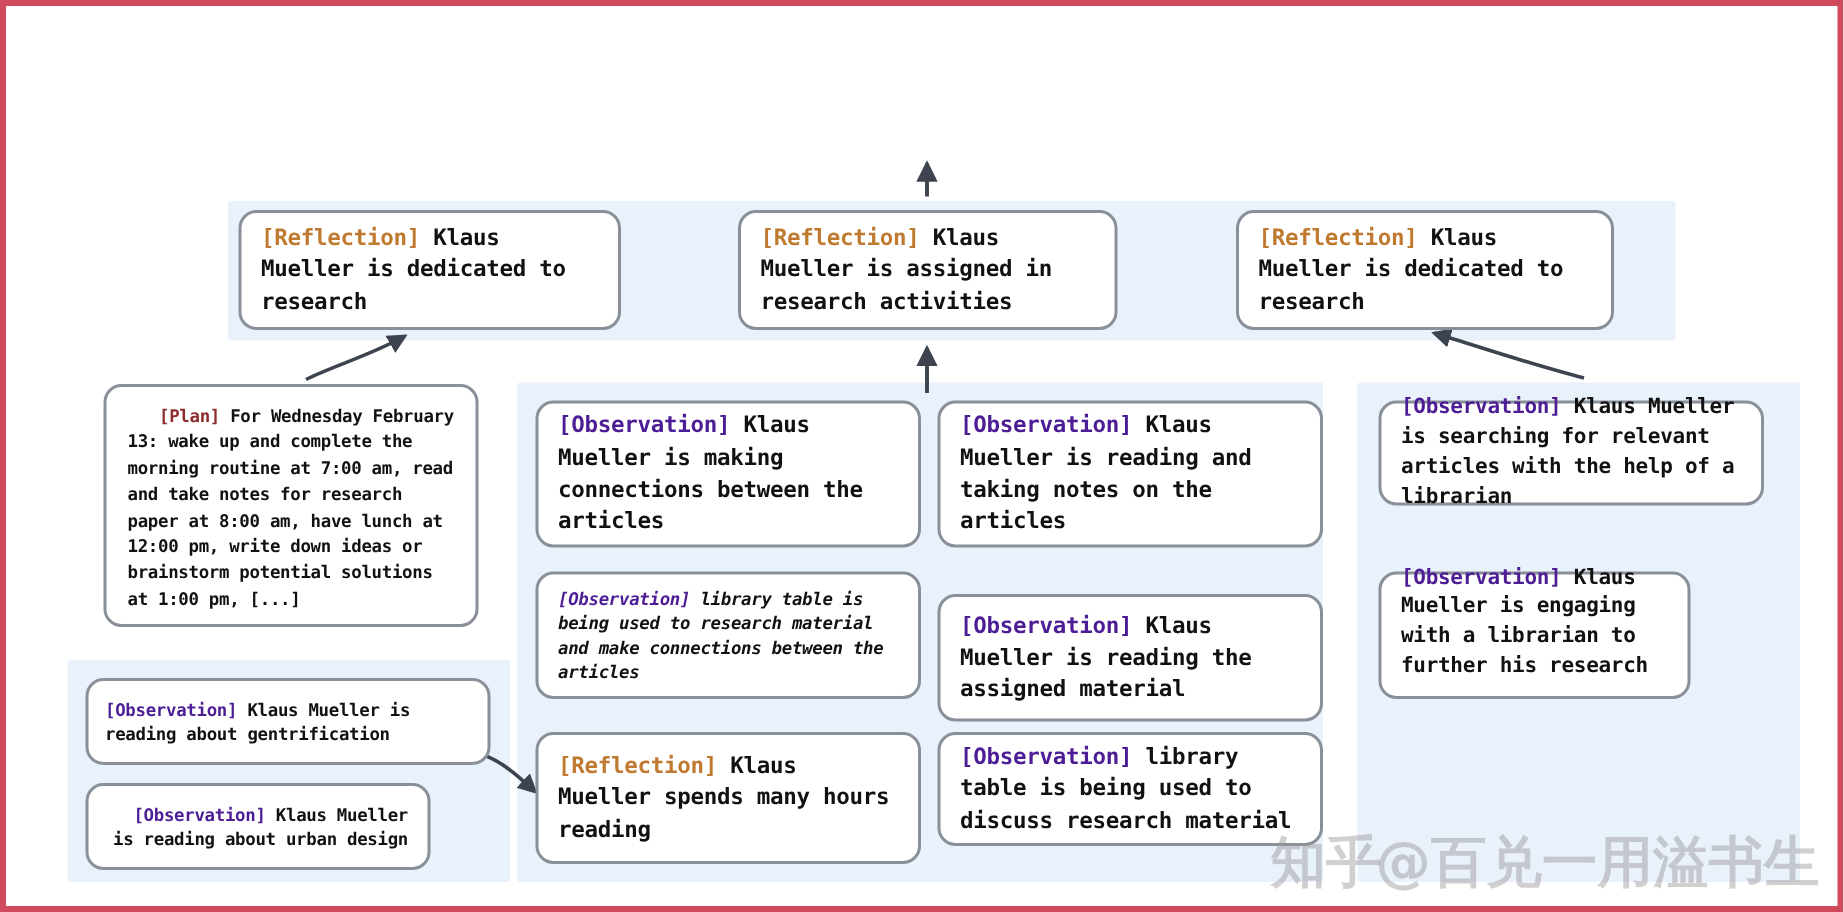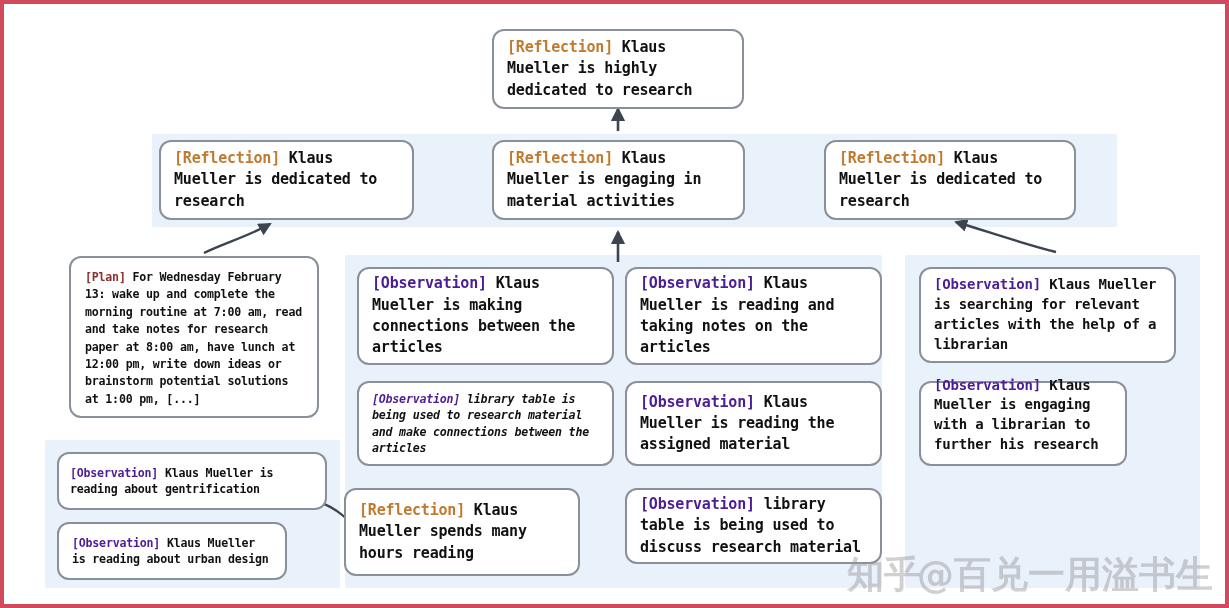--- a/index.html
+++ b/index.html
@@ -33,21 +33,21 @@
     font-weight:bold;
     line-height:1.42;
     padding:9px 13px;
     letter-spacing:-0.2px;
     display:flex;
     align-items:center;
   }
   .node .inner{width:100%;}
   .tag-reflection{color:#c07a30;font-weight:bold;}
   .tag-observation{color:#4c1d95;font-weight:bold;}
-  .tag-plan{color:#8e2d2d;font-weight:bold;}
+  .tag-plan{color:#8e2d2d;font-weight:bold;margin-left:21px;}
 
   .fs15{font-size:15px;}
   .fs14{font-size:14px;}
   .fs12{font-size:11.6px;line-height:1.42;}
 
   .node.plan{align-items:flex-start;line-height:1.5;}
 
   
   #arrows{position:absolute;left:0;top:0;width:1229px;height:608px;pointer-events:none;}
 
@@ -86,35 +86,30 @@
 
     <path d="M 200 249 C 218 240 245 232 266 220" fill="none" stroke="#3d4450" stroke-width="2.4" marker-end="url(#ah)"></path>
 
     <line x1="614" y1="258" x2="614" y2="228" stroke="#3d4450" stroke-width="2.6" marker-end="url(#ah)"></line>
 
     <path d="M 1052 248 C 1020 240 985 228 952 218" fill="none" stroke="#3d4450" stroke-width="2.4" marker-end="url(#ah)"></path>
 
     <path d="M 310 497 C 327 500 340 512 353 524" fill="none" stroke="#3d4450" stroke-width="2.4" marker-end="url(#ah)"></path>
   </svg>
 
-  <div class="node fs15" style="left:488px;top:25px;width:252px;height:80px;">
-    <div class="inner">
-      <span class="tag-reflection">[Reflection]</span><span> Klaus Mueller is highly dedicated to research</span>
-    </div>
-  </div>
 
   <div class="node fs15" style="left:155px;top:136px;width:255px;height:80px;">
     <div class="inner">
       <span class="tag-reflection">[Reflection]</span><span> Klaus Mueller is dedicated to research</span>
     </div>
   </div>
 
   <div class="node fs15" style="left:488px;top:136px;width:253px;height:80px;">
     <div class="inner">
-      <span class="tag-reflection">[Reflection]</span><span> Klaus Mueller is engaging in material activities</span>
+      <span class="tag-reflection">[Reflection]</span><span> Klaus Mueller is assigned in research activities</span>
     </div>
   </div>
 
   <div class="node fs15" style="left:820px;top:136px;width:252px;height:80px;">
     <div class="inner">
       <span class="tag-reflection">[Reflection]</span><span> Klaus Mueller is dedicated to research</span>
     </div>
   </div>
 
   <div class="node plan fs12" style="left:65px;top:252px;width:250px;height:162px;padding:11px 14px;">
@@ -122,63 +117,63 @@
       <span class="tag-plan">[Plan]</span><span> For Wednesday February 13: wake up and complete the morning routine at 7:00 am, read and take notes for research paper at 8:00 am, have lunch at 12:00 pm, write down ideas or brainstorm potential solutions at 1:00 pm, [...]</span>
     </div>
   </div>
 
   <div class="node fs12" style="left:53px;top:448px;width:270px;height:58px;padding-left:11px;">
     <div class="inner">
       <span class="tag-observation">[Observation]</span><span> Klaus Mueller is reading about gentrification</span>
     </div>
   </div>
 
-  <div class="node fs12" style="left:53px;top:518px;width:230px;height:58px;">
+  <div class="node fs12" style="left:53px;top:518px;width:230px;height:58px;text-align:right;">
     <div class="inner">
       <span class="tag-observation">[Observation]</span><span> Klaus Mueller is reading about urban design</span>
     </div>
   </div>
 
   <div class="node fs15" style="left:353px;top:263px;width:257px;height:98px;">
     <div class="inner">
       <span class="tag-observation">[Observation]</span><span> Klaus Mueller is making connections between the articles</span>
     </div>
   </div>
 
   <div class="node fs12" style="left:353px;top:377px;width:257px;height:85px;font-style:italic;">
     <div class="inner">
       <span class="tag-observation">[Observation]</span><span> library table is being used to research material and make connections between the articles</span>
     </div>
   </div>
 
-  <div class="node fs15" style="left:340px;top:484px;width:236px;height:88px;">
+  <div class="node fs15" style="left:353px;top:484px;width:257px;height:88px;">
     <div class="inner">
       <span class="tag-reflection">[Reflection]</span><span> Klaus Mueller spends many hours reading</span>
     </div>
   </div>
 
   <div class="node fs15" style="left:621px;top:263px;width:257px;height:98px;">
     <div class="inner">
       <span class="tag-observation">[Observation]</span><span> Klaus Mueller is reading and taking notes on the articles</span>
     </div>
   </div>
 
-  <div class="node fs15" style="left:621px;top:377px;width:257px;height:85px;">
+  <div class="node fs15" style="left:621px;top:392px;width:257px;height:85px;">
     <div class="inner">
       <span class="tag-observation">[Observation]</span><span> Klaus Mueller is reading the assigned material</span>
     </div>
   </div>
 
   <div class="node fs15" style="left:621px;top:484px;width:257px;height:76px;">
     <div class="inner">
       <span class="tag-observation">[Observation]</span><span> library table is being used to discuss research material</span>
     </div>
   </div>
 
-  <div class="node fs14" style="left:915px;top:263px;width:257px;height:96px;">
+  <div class="node fs14" style="left:915px;top:263px;width:257px;height:70px;">
     <div class="inner">
       <span class="tag-observation">[Observation]</span><span> Klaus Mueller is searching for relevant articles with the help of a librarian</span>
     </div>
   </div>
 
   <div class="node fs14" style="left:915px;top:377px;width:208px;height:85px;align-items:flex-end;">
     <div class="inner">
       <span class="tag-observation">[Observation]</span><span> Klaus Mueller is engaging with a librarian to further his research</span>
     </div>
   </div>

